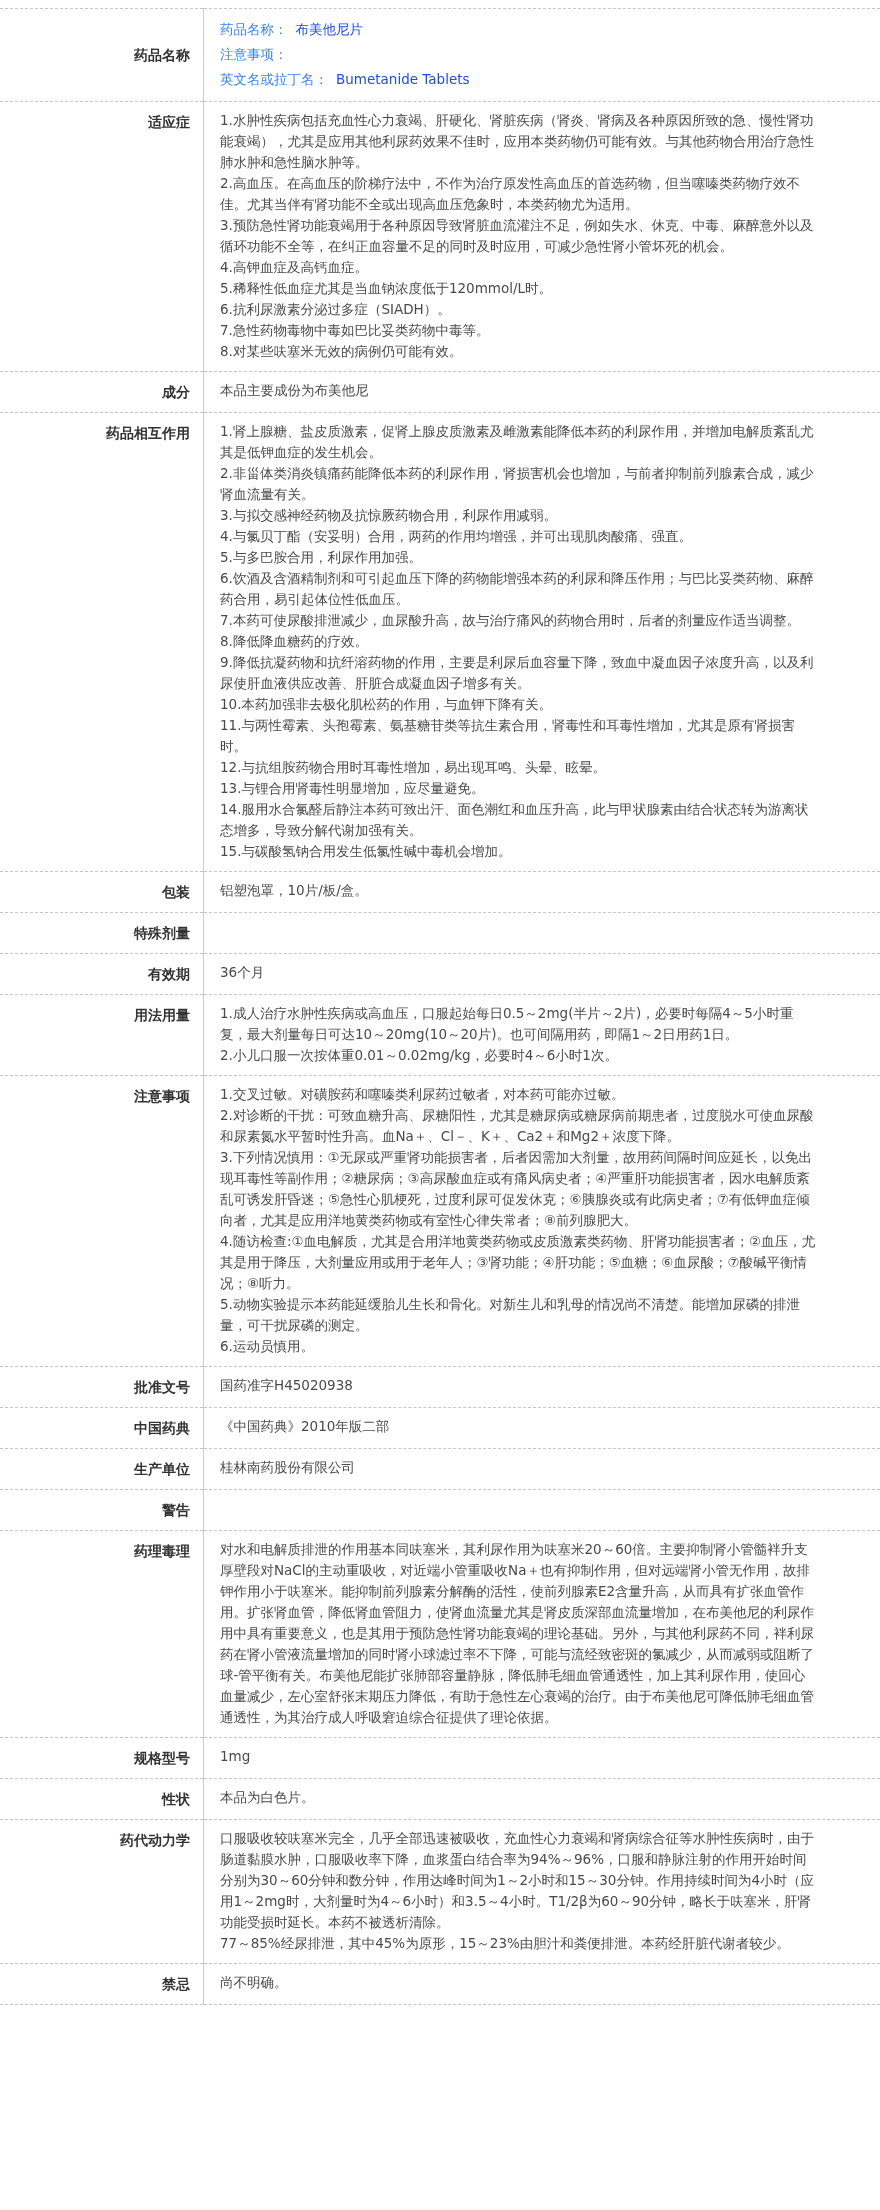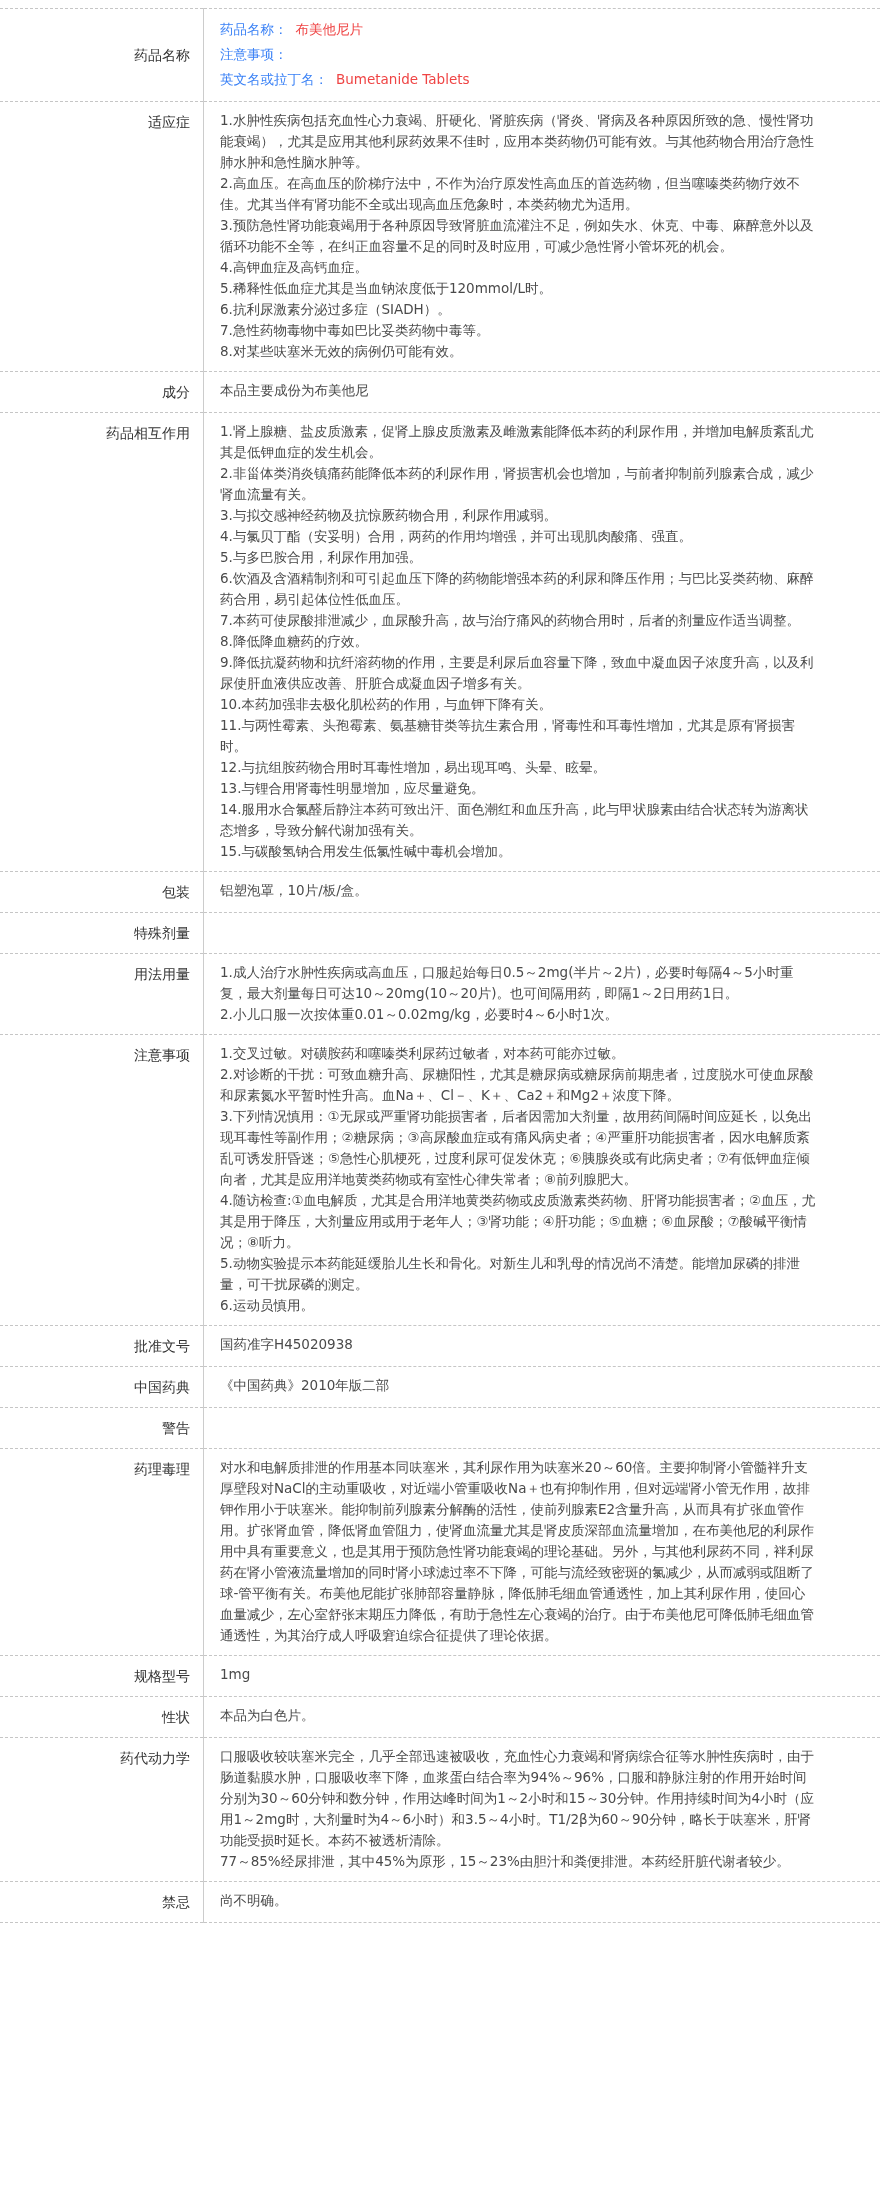--- a/index.html
+++ b/index.html
@@ -23,21 +23,21 @@
   tr.row {
     border-top: 1px dashed #c6c6c6;
   }
   td.label-cell {
     width: 190px;
     min-width: 190px;
     border-right: 1px solid #cccccc;
     text-align: right;
     vertical-align: top;
     padding: 10px 13px 10px 0;
-    font-weight: normal;
+    font-weight: bold;
     font-size: 14px;
     color: #333333;
     line-height: 20px;
   }
   td.label-cell.v-middle {
     vertical-align: middle;
   }
   td.content-cell {
     padding: 8px 64px 9px 16px;
     font-size: 13.5px;
@@ -50,21 +50,21 @@
   }
   .field-line {
     line-height: 25px;
     white-space: normal;
   }
   .field-key {
     color: #3b82f6;
     margin-right: 8px;
   }
   .field-value {
-    color: #ef4444;
+    color: #1d4ed8;
   }
 </style>
 </head>
 <body>
 
 <div class="doc">
   <table class="drug-table">
     <tbody>
         <tr class="row">
     <td class="label-cell v-middle">药品名称</td>
@@ -105,40 +105,48 @@
   </tr>
         <tr class="row">
     <td class="label-cell">包装</td>
     <td class="content-cell">铝塑泡罩，10片/板/盒。</td>
   </tr>
         <tr class="row">
     <td class="label-cell">特殊剂量</td>
     <td class="content-cell"></td>
   </tr>
         <tr class="row">
+    <td class="label-cell">有效期</td>
+    <td class="content-cell">36个月</td>
+  </tr>
+        <tr class="row">
     <td class="label-cell">用法用量</td>
     <td class="content-cell">1.成人治疗水肿性疾病或高血压，口服起始每日0.5～2mg(半片～2片)，必要时每隔4～5小时重复，最大剂量每日可达10～20mg(10～20片)。也可间隔用药，即隔1～2日用药1日。
 2.小儿口服一次按体重0.01～0.02mg/kg，必要时4～6小时1次。</td>
   </tr>
         <tr class="row">
     <td class="label-cell">注意事项</td>
     <td class="content-cell">1.交叉过敏。对磺胺药和噻嗪类利尿药过敏者，对本药可能亦过敏。
 2.对诊断的干扰：可致血糖升高、尿糖阳性，尤其是糖尿病或糖尿病前期患者，过度脱水可使血尿酸和尿素氮水平暂时性升高。血Na＋、Cl－、K＋、Ca2＋和Mg2＋浓度下降。
 3.下列情况慎用：①无尿或严重肾功能损害者，后者因需加大剂量，故用药间隔时间应延长，以免出现耳毒性等副作用；②糖尿病；③高尿酸血症或有痛风病史者；④严重肝功能损害者，因水电解质紊乱可诱发肝昏迷；⑤急性心肌梗死，过度利尿可促发休克；⑥胰腺炎或有此病史者；⑦有低钾血症倾向者，尤其是应用洋地黄类药物或有室性心律失常者；⑧前列腺肥大。
 4.随访检查:①血电解质，尤其是合用洋地黄类药物或皮质激素类药物、肝肾功能损害者；②血压，尤其是用于降压，大剂量应用或用于老年人；③肾功能；④肝功能；⑤血糖；⑥血尿酸；⑦酸碱平衡情况；⑧听力。
 5.动物实验提示本药能延缓胎儿生长和骨化。对新生儿和乳母的情况尚不清楚。能增加尿磷的排泄量，可干扰尿磷的测定。
 6.运动员慎用。</td>
   </tr>
         <tr class="row">
     <td class="label-cell">批准文号</td>
     <td class="content-cell">国药准字H45020938</td>
   </tr>
         <tr class="row">
     <td class="label-cell">中国药典</td>
     <td class="content-cell">《中国药典》2010年版二部</td>
+  </tr>
+        <tr class="row">
+    <td class="label-cell">生产单位</td>
+    <td class="content-cell">桂林南药股份有限公司</td>
   </tr>
         <tr class="row">
     <td class="label-cell">警告</td>
     <td class="content-cell"></td>
   </tr>
         <tr class="row">
     <td class="label-cell">药理毒理</td>
     <td class="content-cell">对水和电解质排泄的作用基本同呋塞米，其利尿作用为呋塞米20～60倍。主要抑制肾小管髓袢升支厚壁段对NaCl的主动重吸收，对近端小管重吸收Na＋也有抑制作用，但对远端肾小管无作用，故排钾作用小于呋塞米。能抑制前列腺素分解酶的活性，使前列腺素E2含量升高，从而具有扩张血管作用。扩张肾血管，降低肾血管阻力，使肾血流量尤其是肾皮质深部血流量增加，在布美他尼的利尿作用中具有重要意义，也是其用于预防急性肾功能衰竭的理论基础。另外，与其他利尿药不同，袢利尿药在肾小管液流量增加的同时肾小球滤过率不下降，可能与流经致密斑的氯减少，从而减弱或阻断了球-管平衡有关。布美他尼能扩张肺部容量静脉，降低肺毛细血管通透性，加上其利尿作用，使回心血量减少，左心室舒张末期压力降低，有助于急性左心衰竭的治疗。由于布美他尼可降低肺毛细血管通透性，为其治疗成人呼吸窘迫综合征提供了理论依据。</td>
   </tr>
         <tr class="row">

